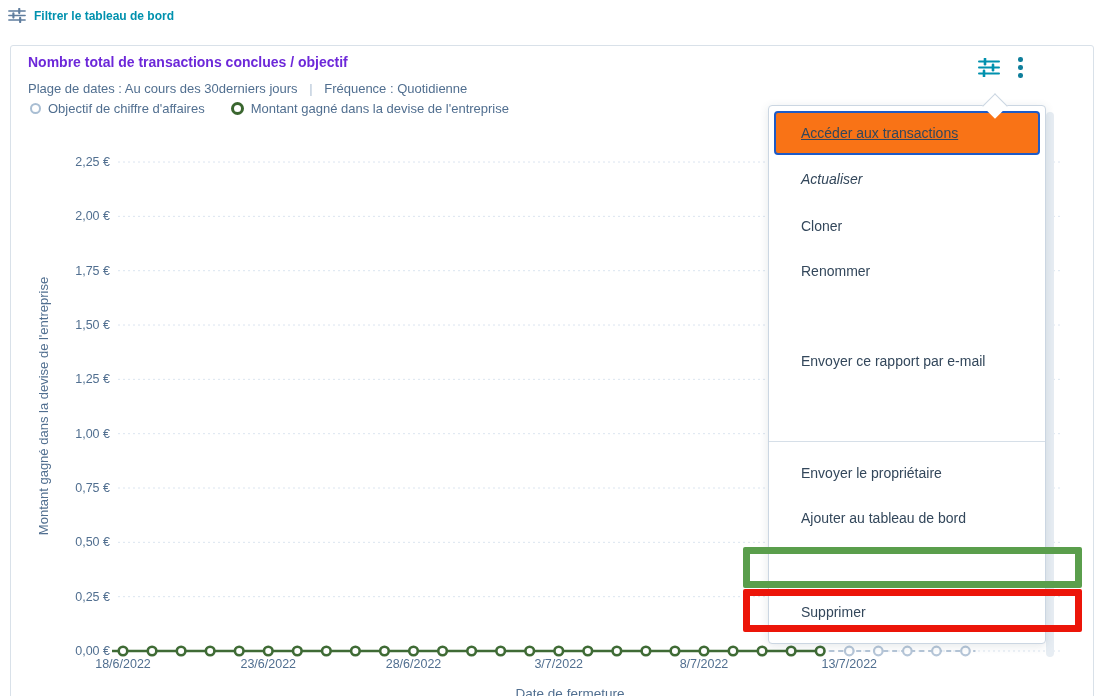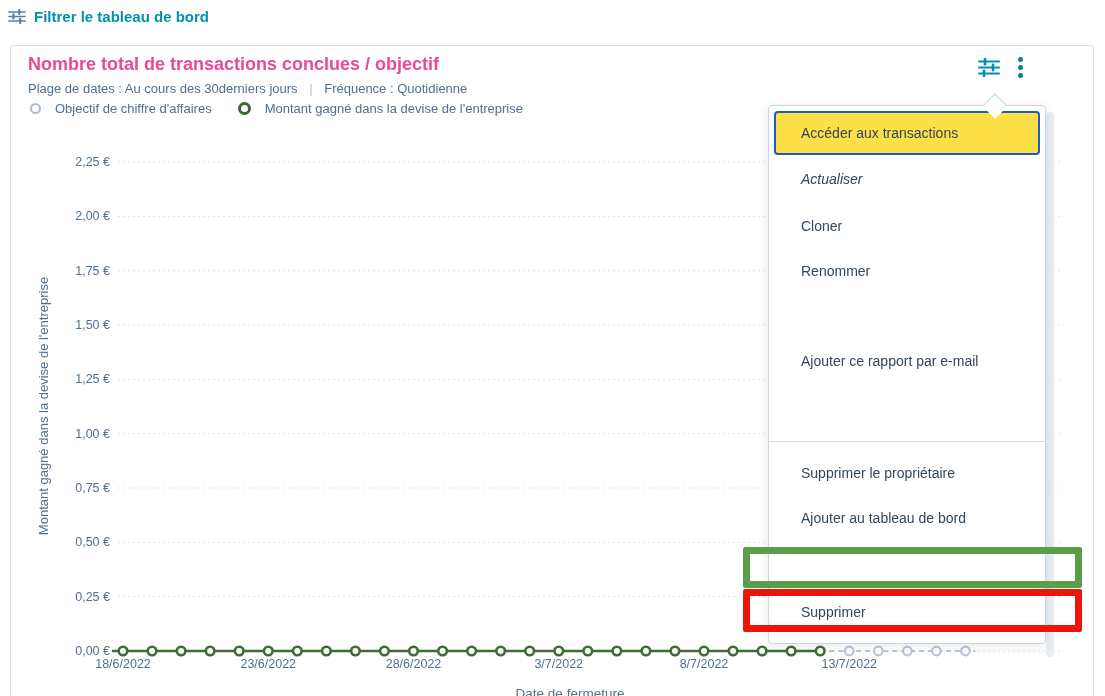--- a/index.html
+++ b/index.html
@@ -5,31 +5,31 @@
   html,body{margin:0;padding:0;}
   body{
     width:1105px;height:696px;position:relative;overflow:hidden;
     background:#ffffff;
     font-family:"Liberation Sans","DejaVu Sans",sans-serif;
     color:#33475b;
   }
   
   .topbar{position:absolute;left:8px;top:8px;display:flex;align-items:center;gap:8px;z-index:3;}
   .topbar .icon{width:18px;height:15px;color:#5f7d9e;display:inline-block;}
-  .topbar a{font-size:15px;font-weight:700;color:#0091ae;text-decoration:none;cursor:pointer;}
+  .topbar a{font-size:12px;font-weight:700;color:#0091ae;text-decoration:none;cursor:pointer;}
   
   .card{
     position:absolute;left:10px;top:45px;width:1082px;height:660px;
     background:#fff;border:1px solid #d9e1e9;border-radius:3px;z-index:1;
   }
-  .card-title{position:absolute;left:28px;top:54px;font-size:18px;font-weight:700;color:#ec4899;z-index:3;}
+  .card-title{position:absolute;left:28px;top:54px;font-size:14px;font-weight:700;color:#6d28d9;z-index:3;}
   .card-subtitle{position:absolute;left:28px;top:81px;font-size:13px;color:#516f90;z-index:3;}
   .card-subtitle .sep{color:#b0c1d4;margin:0 8px;}
   .legend{position:absolute;left:30px;top:101px;display:flex;gap:26px;align-items:center;z-index:3;}
-  .legend-item{display:flex;align-items:center;gap:14px;font-size:13px;color:#516f90;cursor:pointer;}
+  .legend-item{display:flex;align-items:center;gap:7px;font-size:13px;color:#516f90;cursor:pointer;}
   .legend-marker{width:7px;height:7px;border-radius:50%;background:#fff;display:inline-block;}
   .legend-marker.off{border:2px solid #a9bed3;}
   .legend-marker.on{border:3px solid #3a662f;}
   
   .card-actions{position:absolute;left:978px;top:55px;display:flex;align-items:center;gap:16px;z-index:3;}
   .sliders-icon{width:22px;height:19px;color:#0091ae;cursor:pointer;}
   .dots-icon{display:flex;flex-direction:column;gap:3.5px;cursor:pointer;padding:2px;}
   .dots-icon i{width:4.5px;height:4.5px;border-radius:50%;background:#0e7e9b;}
   
   #chart{position:absolute;left:0;top:0;z-index:2;}
@@ -179,26 +179,26 @@
     <circle cx="704" cy="651" r="4.3" fill="#fff" stroke="#3f6b35" stroke-width="2.6"></circle>
     <circle cx="733.0500000000001" cy="651" r="4.3" fill="#fff" stroke="#3f6b35" stroke-width="2.6"></circle>
     <circle cx="762.1" cy="651" r="4.3" fill="#fff" stroke="#3f6b35" stroke-width="2.6"></circle>
     <circle cx="791.15" cy="651" r="4.3" fill="#fff" stroke="#3f6b35" stroke-width="2.6"></circle>
     <circle cx="820.2" cy="651" r="4.3" fill="#fff" stroke="#3f6b35" stroke-width="2.6"></circle>
   </svg>
 <div class="x-axis-title">Date de fermeture</div>
 
 <div class="menu-scrollstrip"></div>
 <div class="menu" id="menu">
-    <div class="menu-item highlighted" style="top: 5px; border-color: rgb(30, 91, 198); background: #fde047;">Accéder aux transactions</div>
+    <div class="menu-item highlighted" style="top: 5px; border-color: rgb(30, 91, 198); background: #f97316; text-decoration: underline;">Accéder aux transactions</div>
     <div class="menu-item" style="top: 59px; font-style: italic;">Actualiser</div>
     <div class="menu-item" style="top: 106px;">Cloner</div>
     <div class="menu-item" style="top: 151px;">Renommer</div>
-    <div class="menu-item" style="top: 241px;">Ajouter ce rapport par e-mail</div>
+    <div class="menu-item" style="top: 241px;">Envoyer ce rapport par e-mail</div>
     <div class="menu-divider" style="top: 335px;"></div>
-    <div class="menu-item" style="top: 353px;">Supprimer le propriétaire</div>
+    <div class="menu-item" style="top: 353px;">Envoyer le propriétaire</div>
     <div class="menu-item" style="top: 398px;">Ajouter au tableau de bord</div>
     <div class="menu-item" style="top: 492px;">Supprimer</div>
   </div>
 <div class="menu-caret"></div>
 
 <div class="ann-box ann-green" style="border-color: rgb(90, 158, 76);"></div>
 <div class="ann-box ann-red" style="border-color: rgb(236, 21, 9);"></div>
 
 </body></html>

